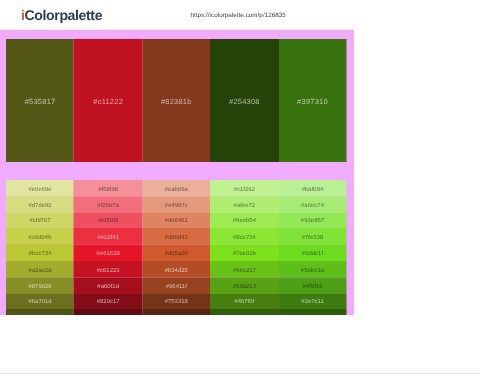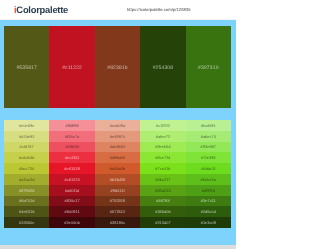--- a/index.html
+++ b/index.html
@@ -1,20 +1,20 @@
 <!DOCTYPE html>
 <html><head>
 <meta charset="utf-8">
 <title>iColorpalette</title>
 <style>
   html,body{margin:0;padding:0;}
   body{width:236px;height:249px;overflow:hidden;background:#ffffff;
        font-family:"Liberation Sans",sans-serif;
        -webkit-font-smoothing:antialiased;text-rendering:geometricPrecision;}
-  #page{position:relative;width:236px;height:249px;background:#7dd3fc;overflow:hidden;text-decoration:underline;}
+  #page{position:relative;width:236px;height:210px;background:#f0abfc;overflow:hidden;text-decoration:underline;}
 
   .site-header{position:absolute;left:0;top:0;width:236px;height:20px;
     background:#ffffff;border-bottom:1px solid #f4f4f5;box-sizing:border-box;}
   .logo{position:absolute;left:14px;top:4.5px;font-size:9.4px;font-weight:bold;
     line-height:10px;letter-spacing:-0.25px;white-space:nowrap;}
   .logo .accent{color:#e8552f;}
   .logo .rest{color:#2b3d4f;}
   .url{position:absolute;left:127px;top:7px;font-size:4.2px;line-height:6px;
     color:#3c4043;letter-spacing:0.02px;white-space:nowrap;}
 

